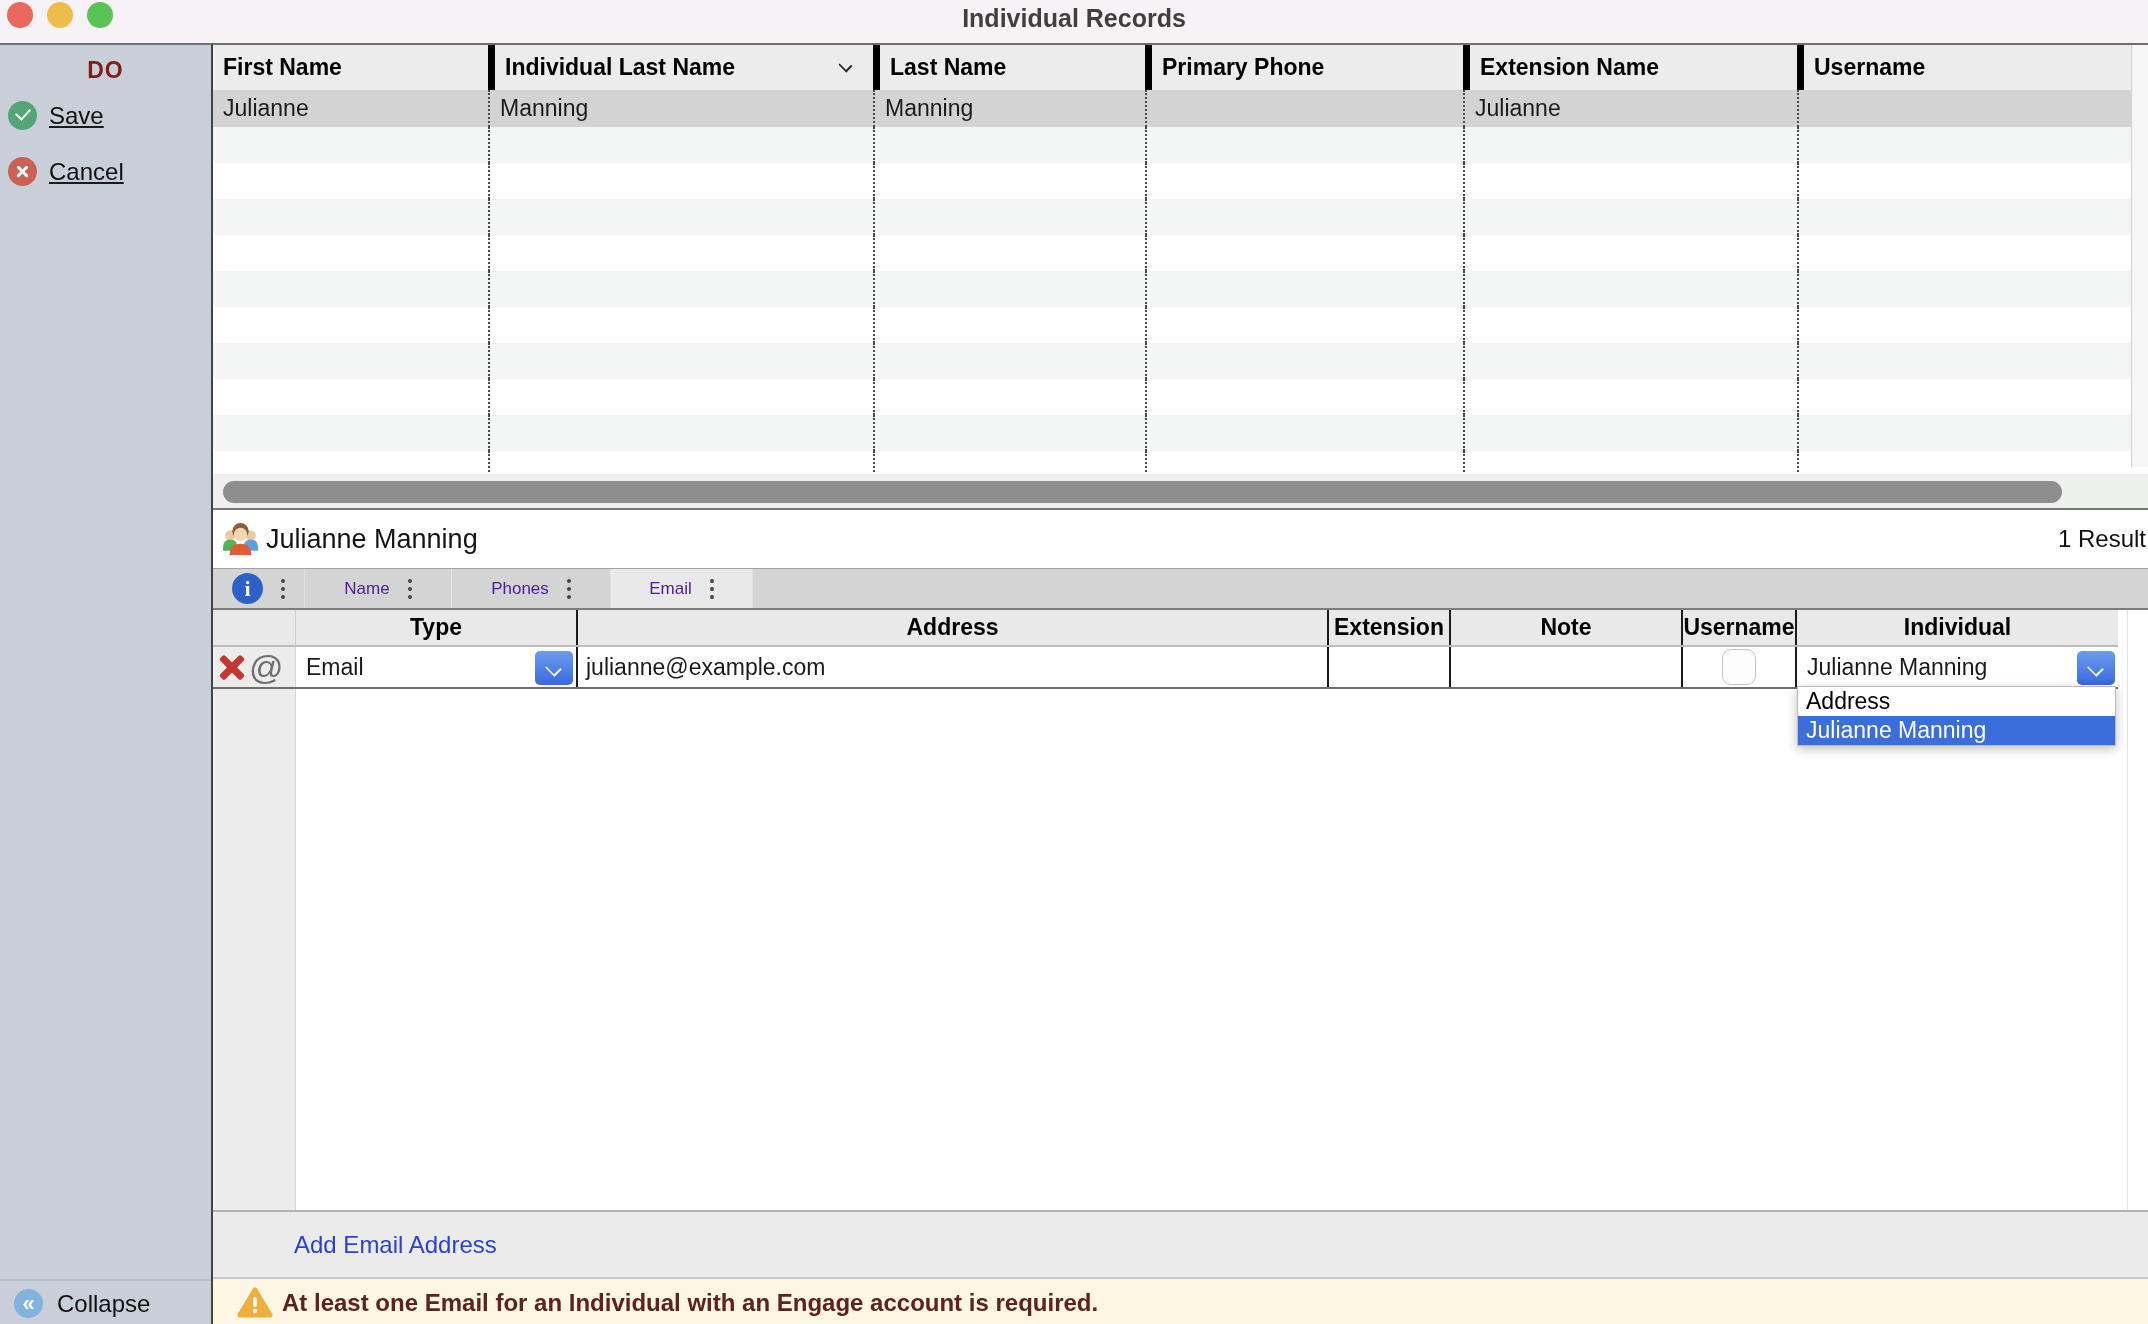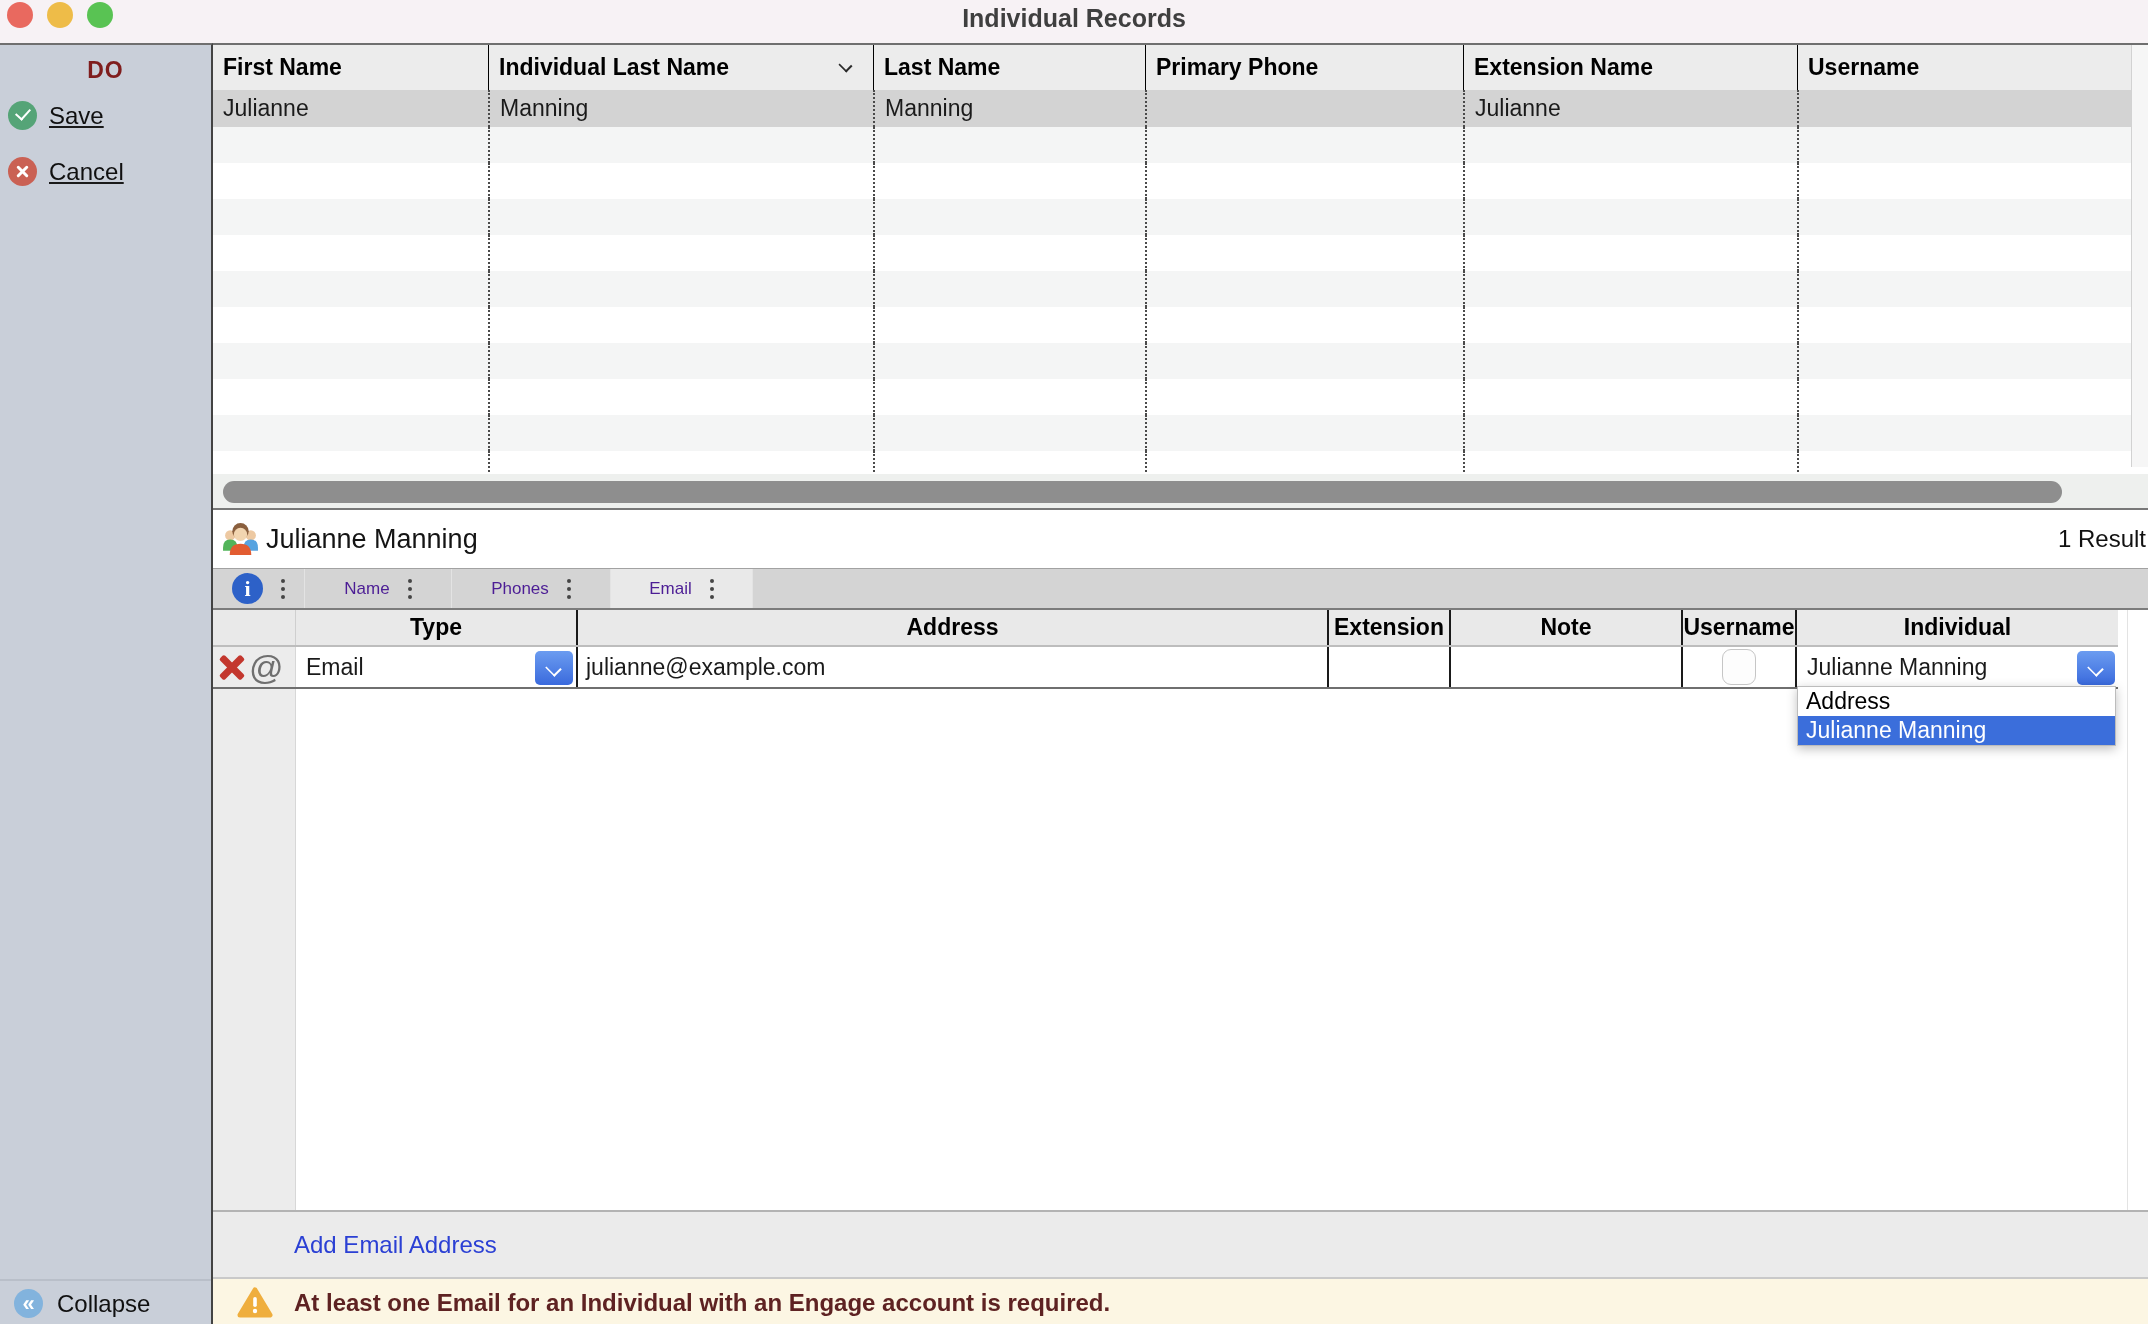--- a/index.html
+++ b/index.html
@@ -39,21 +39,21 @@
   .collapse-row { position:absolute; left:0; top:1234px; width:100%; height:47px;
     border-top:2px solid #b9bfc9; display:flex; align-items:center; gap:14px; padding-left:14px; }
   .chev2 { color:#fff; font-size:22px; line-height:29px; width:29px; text-align:center; font-weight:bold; }
   
   .main { position:absolute; left:213px; top:43px; width:1935px; height:1281px;
     border-top:2px solid #6f6f6f; background:#fff; }
   
   .rec-header { position:absolute; left:0; top:0; width:1918px; height:45px; background:#ececec;
     display:grid; grid-template-columns:275px 385px 272px 318px 334px 334px; }
   .rec-header .hcell { display:flex; align-items:center; padding-left:10px; font-weight:bold; color:#000;
-    position:relative; border-left:1px solid #000000; }
+    position:relative; border-left:7px solid #000000; }
   .rec-header .hcell:first-child { border-left:none; }
   .sort-chev { position:absolute; right:22px; top:15px; width:11px; height:11px;
     border-right:2px solid #2a2a2a; border-bottom:2px solid #2a2a2a; transform:rotate(45deg) scale(1,0.8); }
   .rec-body { position:absolute; left:0; top:45px; width:1918px; height:384px; overflow:hidden; background:#fff; }
   .trow { display:grid; grid-template-columns:275px 385px 272px 318px 334px 334px; height:36px; }
   .trow.sel { height:37px; background:#d3d3d3; }
   .trow.lite { background:#f4f5f5; }
   .trow.white { background:#ffffff; }
   .tcell { display:flex; align-items:center; padding-left:10px; overflow:hidden; }
   .tcell.dot { border-left:2px dotted #4a4a4a; }
@@ -123,21 +123,21 @@
   .opt { height:29px; display:flex; align-items:center; padding-left:8px; font-size:23px; color:#000; background:#fff; }
   .opt.hl { background:#3b6edb; color:#fff; }
   
   .footer-strip { position:absolute; left:0; top:1165px; width:1935px; height:69px;
     background:#ebebeb; border-top:2px solid #b3b3b3; border-bottom:2px solid #c9c9c9; }
   .add-link { position:absolute; left:81px; top:0; height:65px; display:flex; align-items:center;
     color:#2b40d4; font-size:24px; cursor:pointer; }
   .warnbar { position:absolute; left:0; top:1234px; width:1935px; height:47px; background:#fcf6e3;
     display:flex; align-items:center; }
   .warn-tri { position:absolute; left:24px; top:8px; width:36px; height:32px; }
-  .warn-text { position:absolute; left:81px; font-weight:bold; font-size:24px; color:#5e2222; }
+  .warn-text { position:absolute; left:69px; font-weight:bold; font-size:24px; color:#5e2222; }
 </style>
 </head>
 <body>
 
 <div class="app">
 
   <div class="titlebar">
     <div class="tl-dot tl-red"></div>
     <div class="tl-dot tl-amber"></div>
     <div class="tl-dot tl-green"></div>

